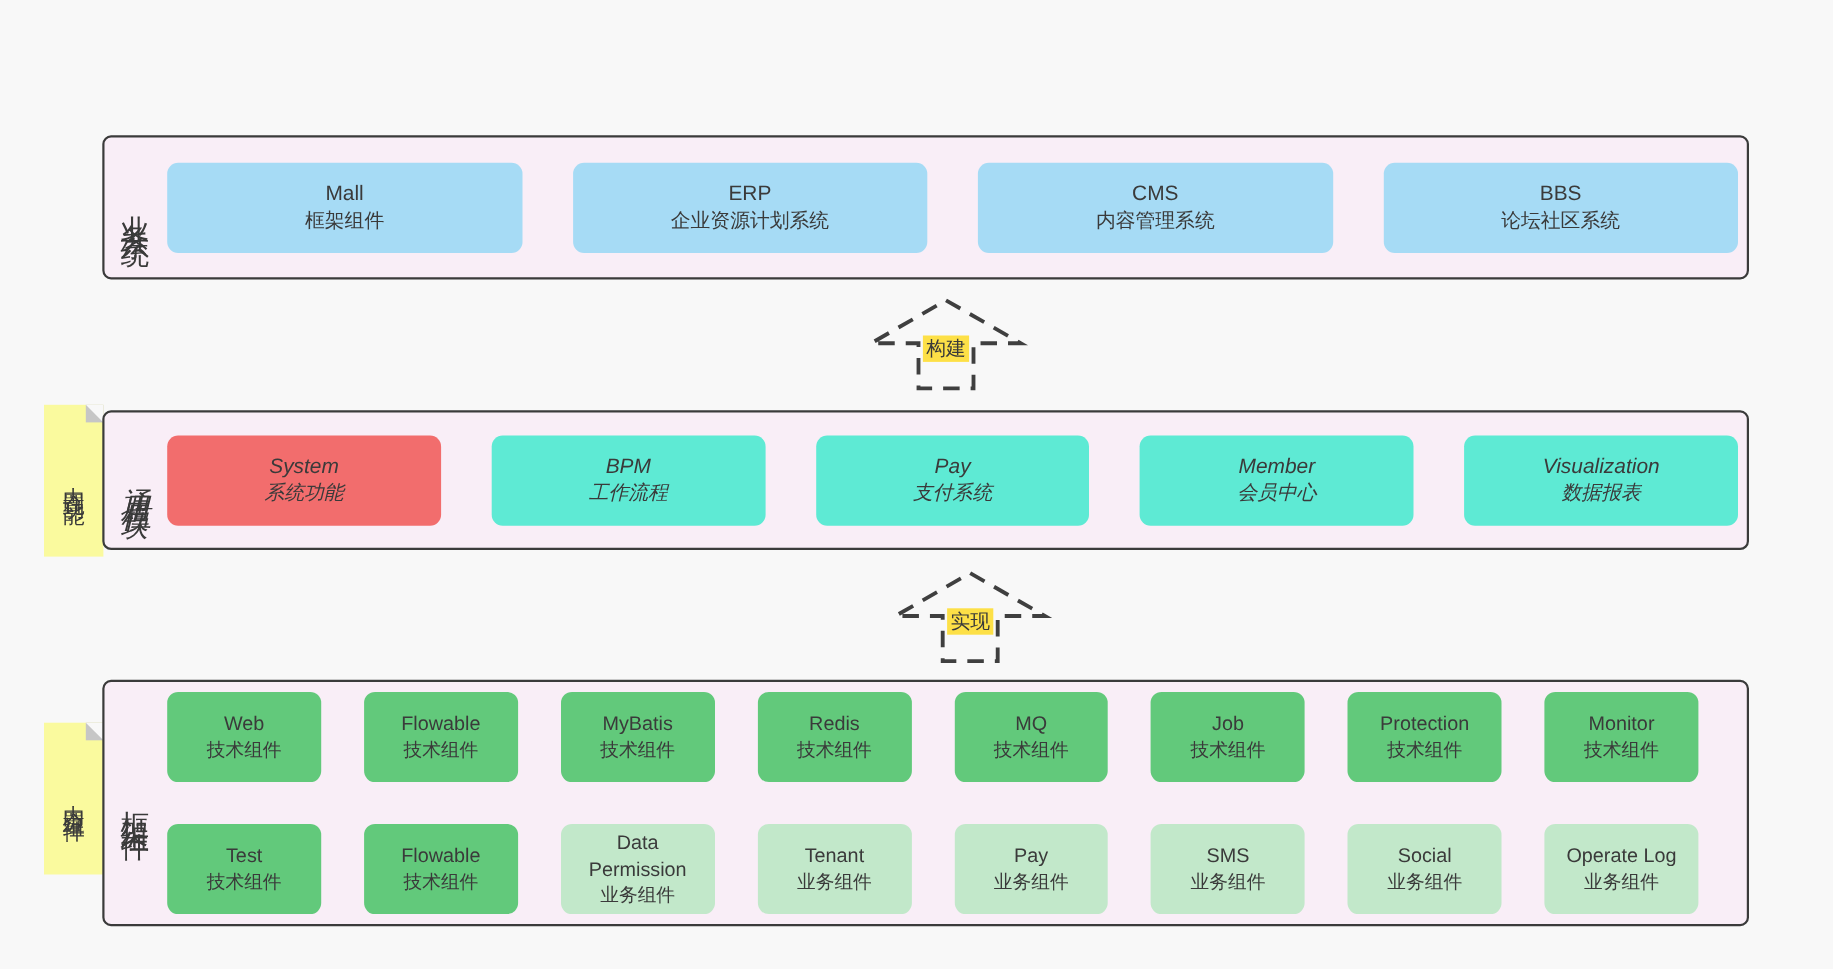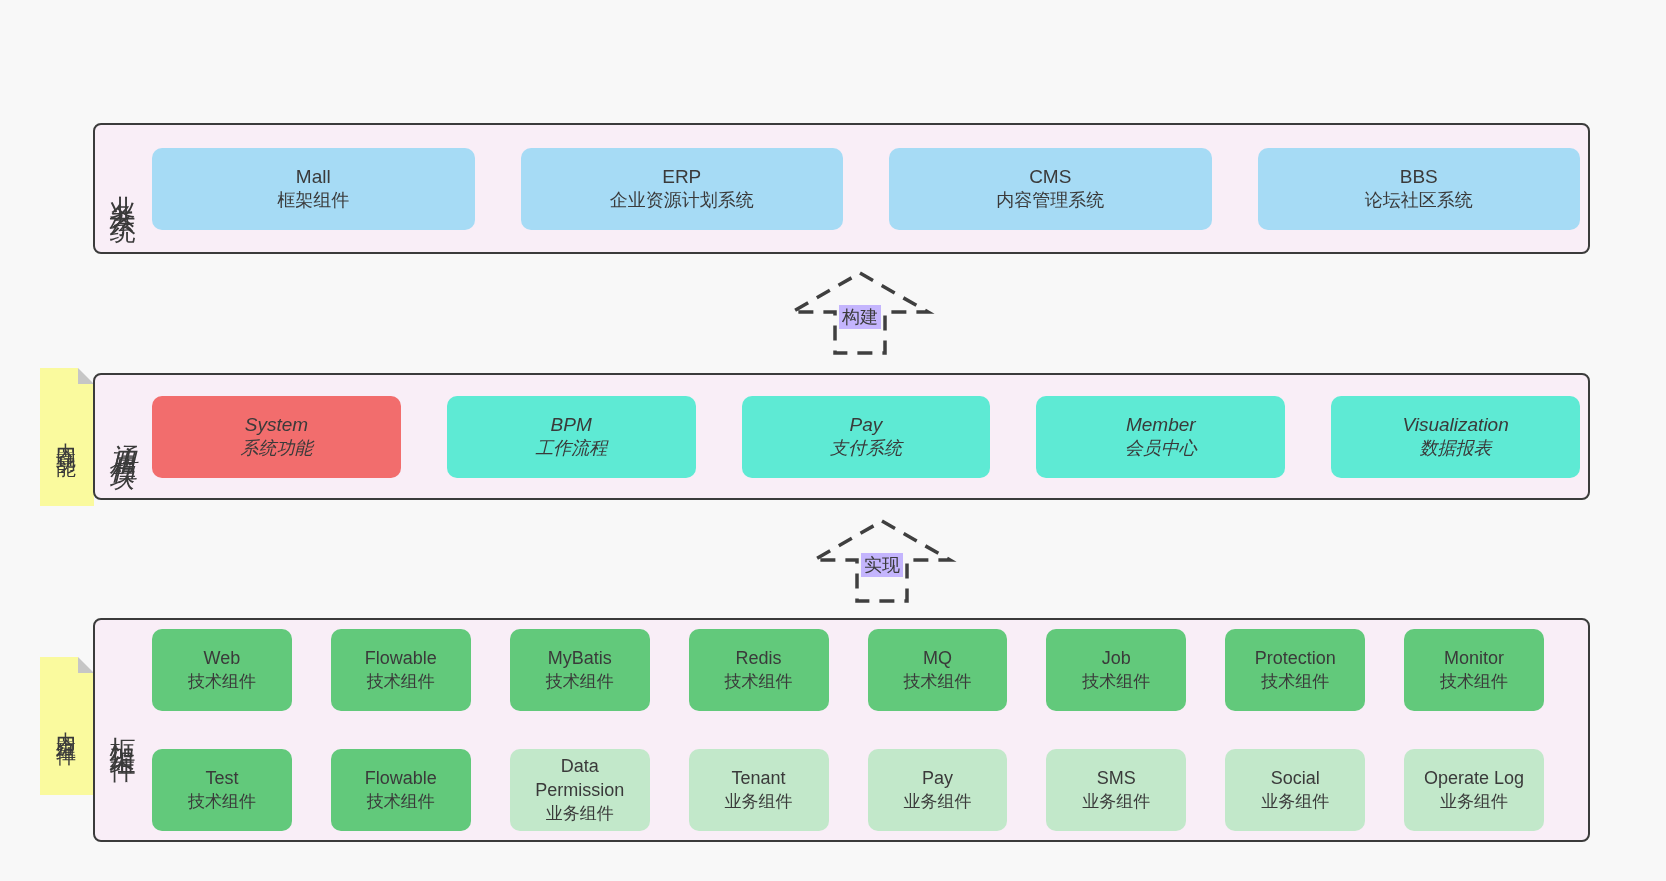--- a/index.html
+++ b/index.html
@@ -99,21 +99,21 @@
     width:140px;
     height:84px;
     z-index:2;
   }
   .up-arrow svg { position:absolute; inset:0; overflow:visible; }
   .arrow-label {
     position:absolute;
     top:34px;
     left:50%;
     transform:translateX(-50%);
-    background:#c4b5fd;
+    background:#fde047;
     padding:0 3px;
     font-size:18px;
     white-space:nowrap;
   }
 </style>
 </head>
 <body>
 
 <div class="layer" style="top:123px;height:131px;">
   <div class="layer-label">业务系统</div>

